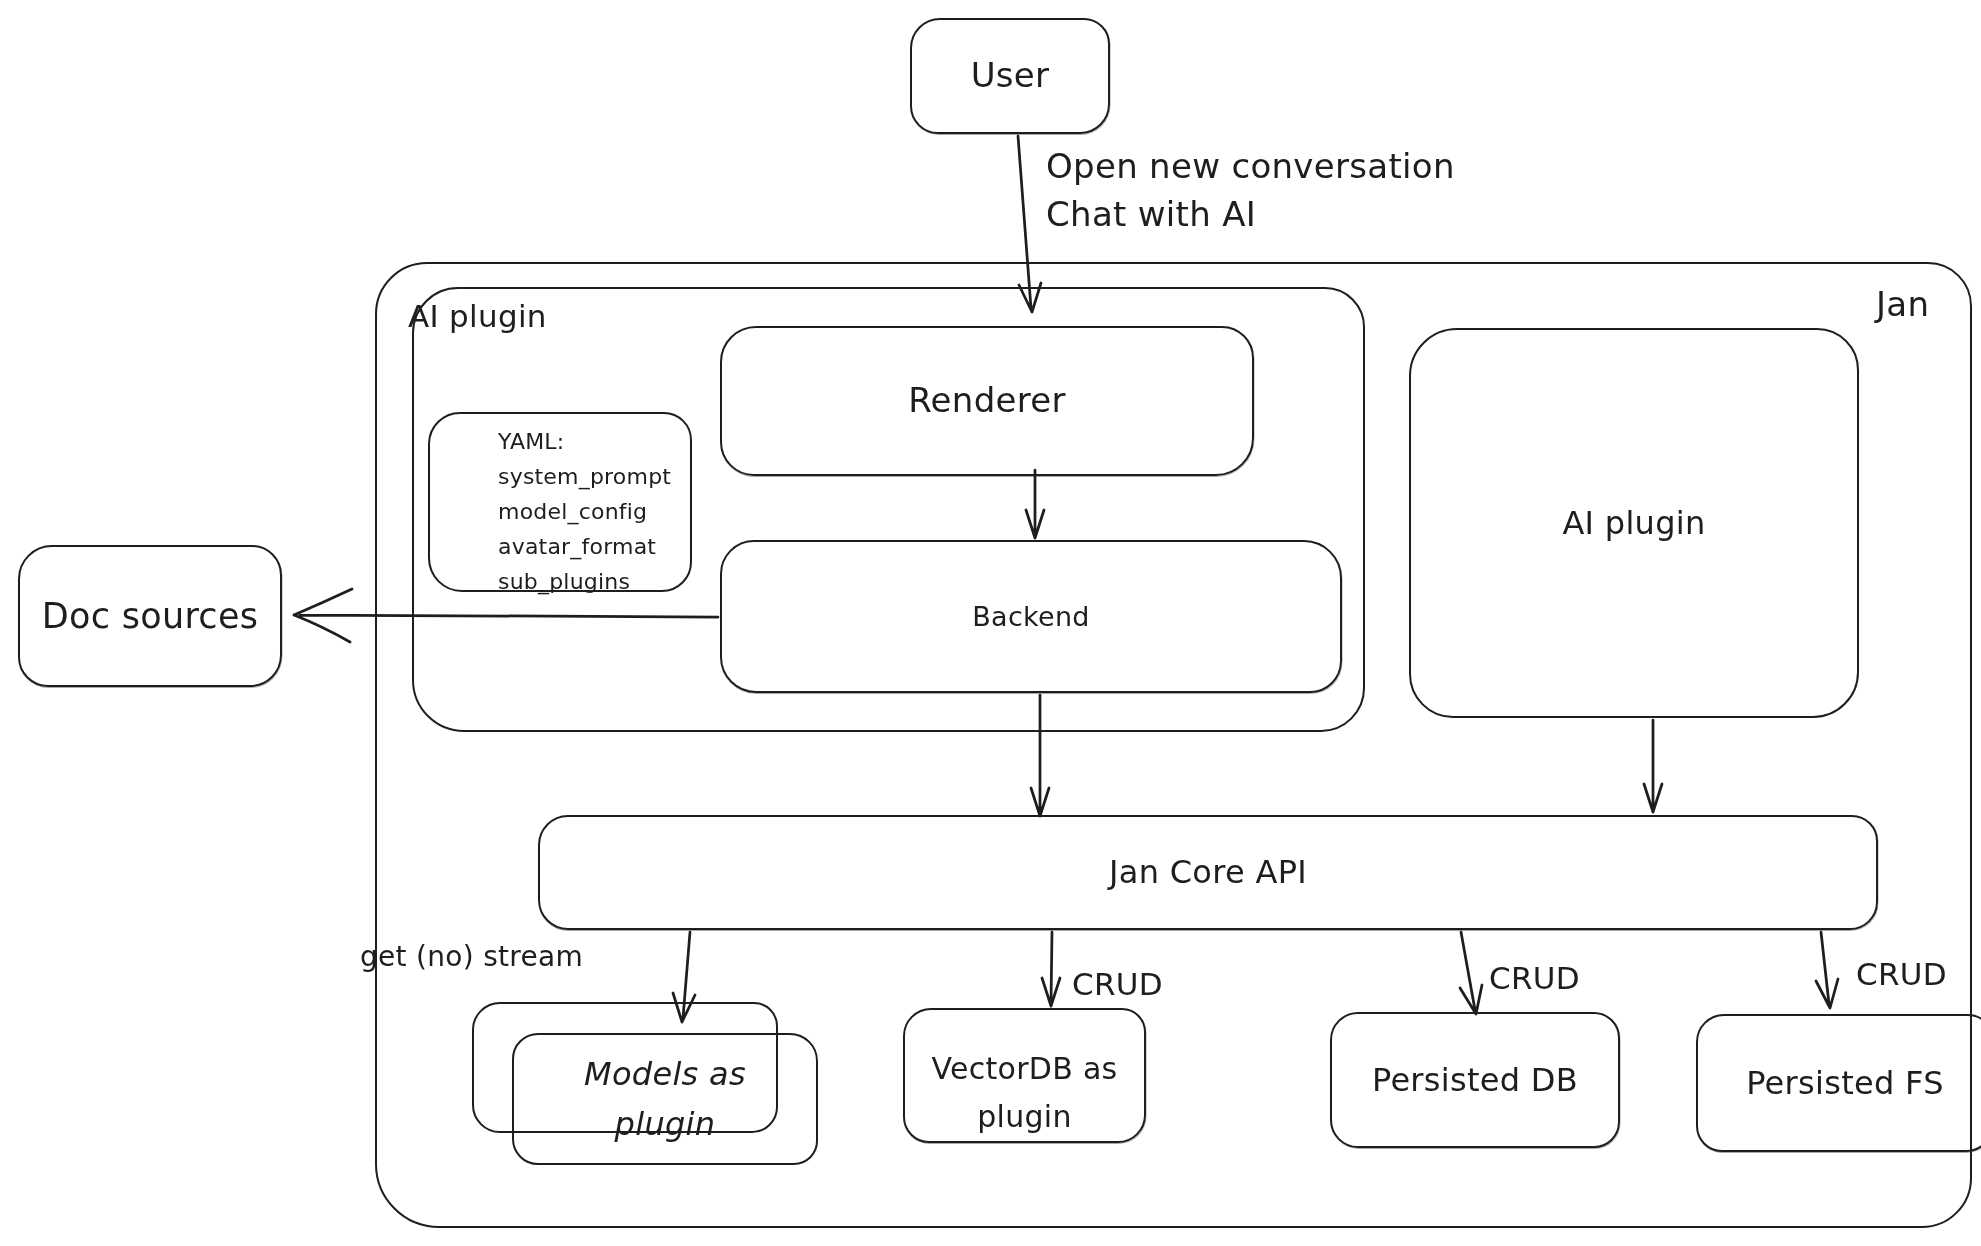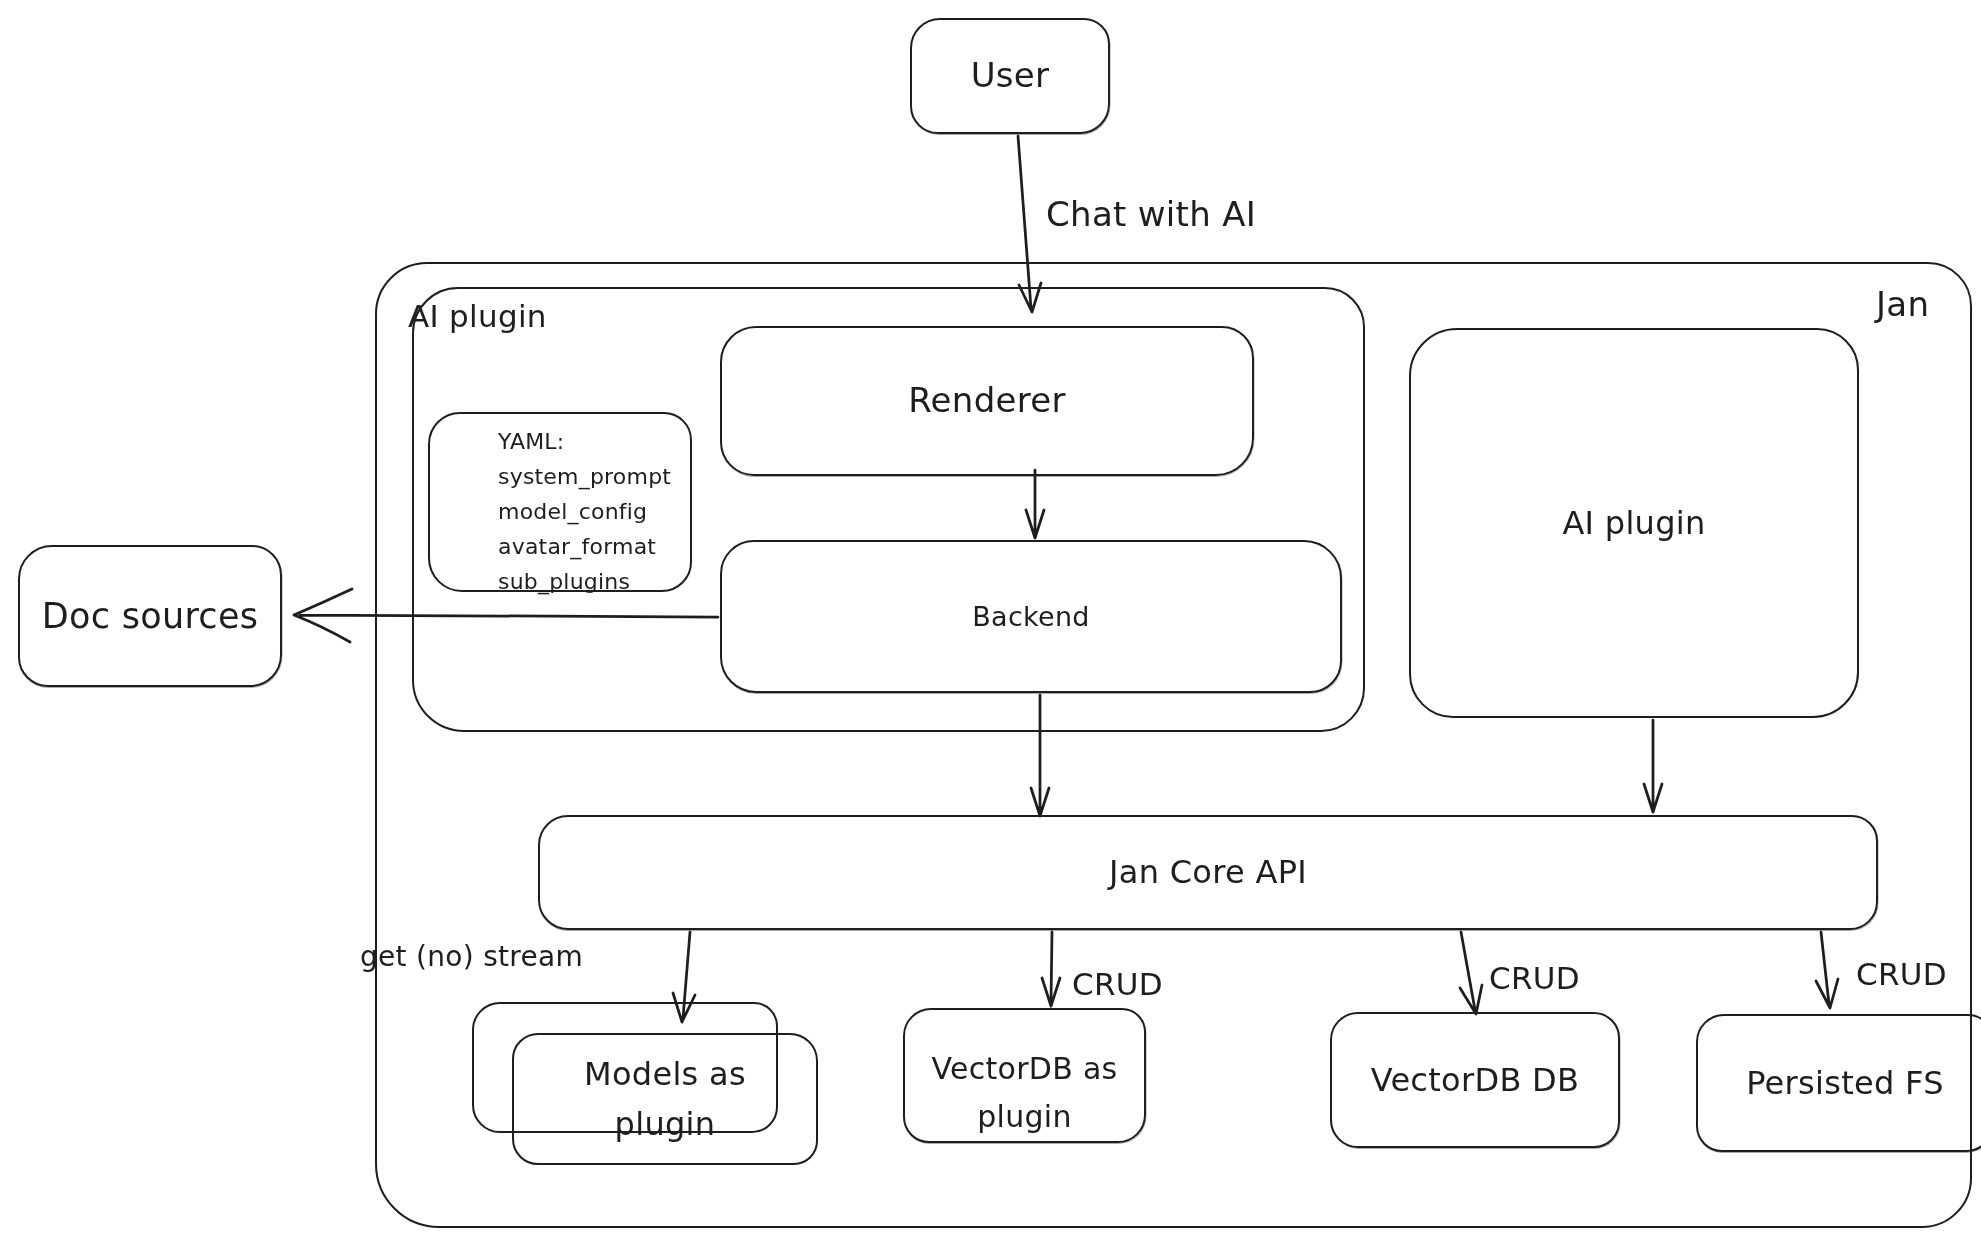--- a/index.html
+++ b/index.html
@@ -61,36 +61,37 @@
 
   <div class="box sketch" style="left:18px; top:545px; width:264px; height:142px; border-radius:34px 30px 32px 30px; font-size:35px;">
     <span class="lbl">Doc sources</span>
   </div>
 
   <div class="box sketch" style="left:538px; top:815px; width:1340px; height:115px; border-radius:30px 26px 28px 30px; font-size:32px;text-align:right;">
     <span class="lbl">Jan Core API</span>
   </div>
 
   <div class="box" style="left:472px; top:1002px; width:306px; height:131px; border-radius:28px 24px 26px 28px;"></div>
-  <div class="box" style="left:512px; top:1033px; width:306px; height:132px; border-radius:26px 28px 24px 26px; font-size:32px;">
+  <div class="box" style="left:512px; top:1033px; width:306px; height:132px; border-radius:26px 28px 24px 26px; font-size:32px;font-style:italic;">
     <span class="lbl" style="display:block; width:220px; line-height:50px;">Models as plugin</span>
   </div>
 
   <div class="box sketch" style="left:903px; top:1008px; width:243px; height:135px; border-radius:28px 24px 28px 26px; font-size:30px;align-items:flex-end;">
     <span class="lbl" style="display:block; width:200px; line-height:48px;">VectorDB as plugin</span>
   </div>
 
   <div class="box sketch" style="left:1330px; top:1012px; width:290px; height:136px; border-radius:28px 26px 26px 28px; font-size:32px;">
-    <span class="lbl">VectorDB DB</span>
+    <span class="lbl">Persisted DB</span>
   </div>
 
   <div class="box sketch" style="left:1652px; top:1014px; width:298px; height:138px; border-radius:28px 26px 28px 26px; font-size:32px;margin-left:44px;">
     <span class="lbl">Persisted FS</span>
   </div>
 
+  <div class="floating" style="left:1046px; top:146px; font-size:34px;">Open new conversation</div>
   <div class="floating" style="left:1046px; top:194px; font-size:34px;">Chat with AI</div>
   <div class="floating" style="left:360px; top:940px; font-size:28px;">get (no) stream</div>
   <div class="floating" style="left:1072px; top:966px; font-size:31px;">CRUD</div>
   <div class="floating" style="left:1489px; top:960px; font-size:31px;">CRUD</div>
   <div class="floating" style="left:1856px; top:956px; font-size:31px;">CRUD</div>
 
   <svg class="arrows" width="1981" height="1246" viewBox="0 0 1981 1246">
     <path d="M1018 136 L1031 308 M1032 312 L1041 283 M1032 312 L1019 285"></path>
     <path d="M1035 470 L1035 534 M1035 538 L1026 510 M1035 538 L1044 510"></path>
     <path d="M1040 695 L1040 812 M1040 816 L1031 788 M1040 816 L1049 788"></path>

